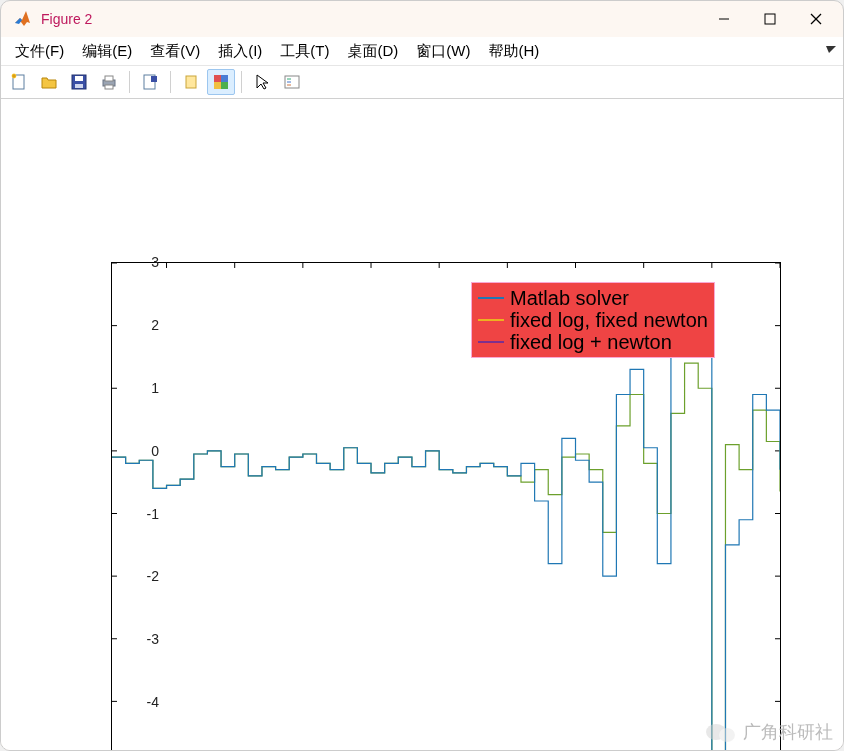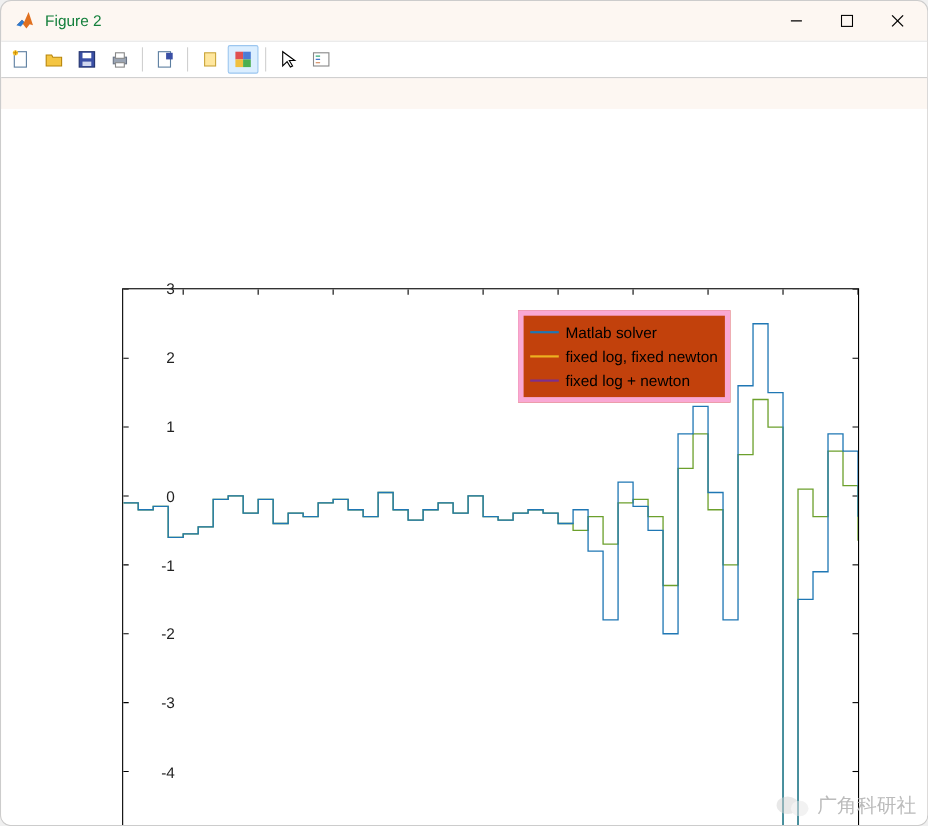--- a/index.html
+++ b/index.html
@@ -1,34 +1,34 @@
 <!DOCTYPE html>
 <html><head>
 <meta charset="utf-8">
 <style>
   * { box-sizing: border-box; }
   body { margin:0; padding:0; font-family:"Microsoft YaHei","Segoe UI",Arial,sans-serif; background:#f0f0f0; }
   .window { width:844px; height:751px; background:#fdf7f2; border:1px solid #ccc; border-radius:10px; overflow:hidden; position:relative; }
   .titlebar { height:36px; display:flex; align-items:center; padding:0 4px; }
   .titlebar .appicon { width:20px; height:20px; margin:0 8px; }
-  .titlebar .title { font-size:14px; color:#15803d; flex:0 0 auto; }
+  .titlebar .title { font-size:14px; color:#be185d; flex:0 0 auto; }
   .titlebar .spacer { flex:1; }
   .titlebar .winbtn { width:46px; height:36px; display:flex; align-items:center; justify-content:center; }
   .menubar { height:28px; background:#fff; display:flex; align-items:center; padding:0 6px; gap:2px; position:relative; }
   .menubar .menuitem { font-size:15px; color:#000; padding:3px 8px; }
   .menubar .dropdown-arrow { position:absolute; right:6px; top:6px; }
   .toolbar { height:34px; background:#fff; border-top:1px solid #e6e6e6; border-bottom:1px solid #d0d0d0; display:flex; align-items:center; padding:0 4px; gap:2px; }
   .toolbar .tb { width:28px; height:26px; display:flex; align-items:center; justify-content:center; border:1px solid transparent; border-radius:2px; }
   .toolbar .sep { width:1px; height:22px; background:#d0d0d0; margin:0 4px; }
   .toolbar .tb.active { background:#dbeeff; border-color:#9cc6ef; }
   .plotarea { position:absolute; left:0; right:0; top:98px; bottom:0; background:#fff; }
   .axes { position:absolute; left:110px; top:163px; width:670px; height:503px; border:1px solid #000; background:#fff; }
   .ytick, .xtick { position:absolute; font-size:14px; color:#222; }
   .ytick { right:684px; transform:translateY(-50%); text-align:right; width:40px; }
-  .legend { position:absolute; border:5px solid #f9a8d4; background:#c2410c; font-size:14px; padding:4px 6px; }
+  .legend { position:absolute; border:1px solid #f9a8d4; background:#ef4444; font-size:20px; padding:4px 6px; }
   .legend .row { display:flex; align-items:center; gap:6px; height:22px; }
   .legend .swatch { width:26px; height:0; border-top:2px solid; }
   .watermark { position:absolute; right:10px; bottom:6px; font-size:18px; color:#bbb; font-weight:500; display:flex; align-items:flex-end; gap:6px; }
   .watermark .wechat { width:32px; height:22px; opacity:0.5; }
   svg { display:block; }
 </style>
 </head>
 <body>
 
 <div class="window">
@@ -53,20 +53,35 @@
         </svg>
       </div>
     <div class="winbtn">
         <svg width="12" height="12">
           <line x1="1" y1="1" x2="11" y2="11" stroke="#000" stroke-width="1.2"></line>
           <line x1="11" y1="1" x2="1" y2="11" stroke="#000" stroke-width="1.2"></line>
         </svg>
       </div>
   </div>
 
+  <div class="menubar">
+    <span class="menuitem">文件(F)</span>
+    <span class="menuitem">编辑(E)</span>
+    <span class="menuitem">查看(V)</span>
+    <span class="menuitem">插入(I)</span>
+    <span class="menuitem">工具(T)</span>
+    <span class="menuitem">桌面(D)</span>
+    <span class="menuitem">窗口(W)</span>
+    <span class="menuitem">帮助(H)</span>
+    <span class="dropdown-arrow">
+        <svg width="12" height="12">
+          <path d="M1 3 L11 3 L4 10 Z" fill="#333"></path>
+        </svg>
+      </span>
+  </div>
 
   <div class="toolbar">
     <div class="tb">
         <svg width="18" height="18">
           <rect x="3" y="2" width="11" height="14" fill="#fff" stroke="#5c7ea0"></rect>
           <circle cx="4" cy="3" r="2.4" fill="#ffcf3d"></circle>
           <path d="M4 1v4M2 3h4" stroke="#c98a00" stroke-width="0.9"></path>
         </svg>
       </div>
     <div class="tb">

